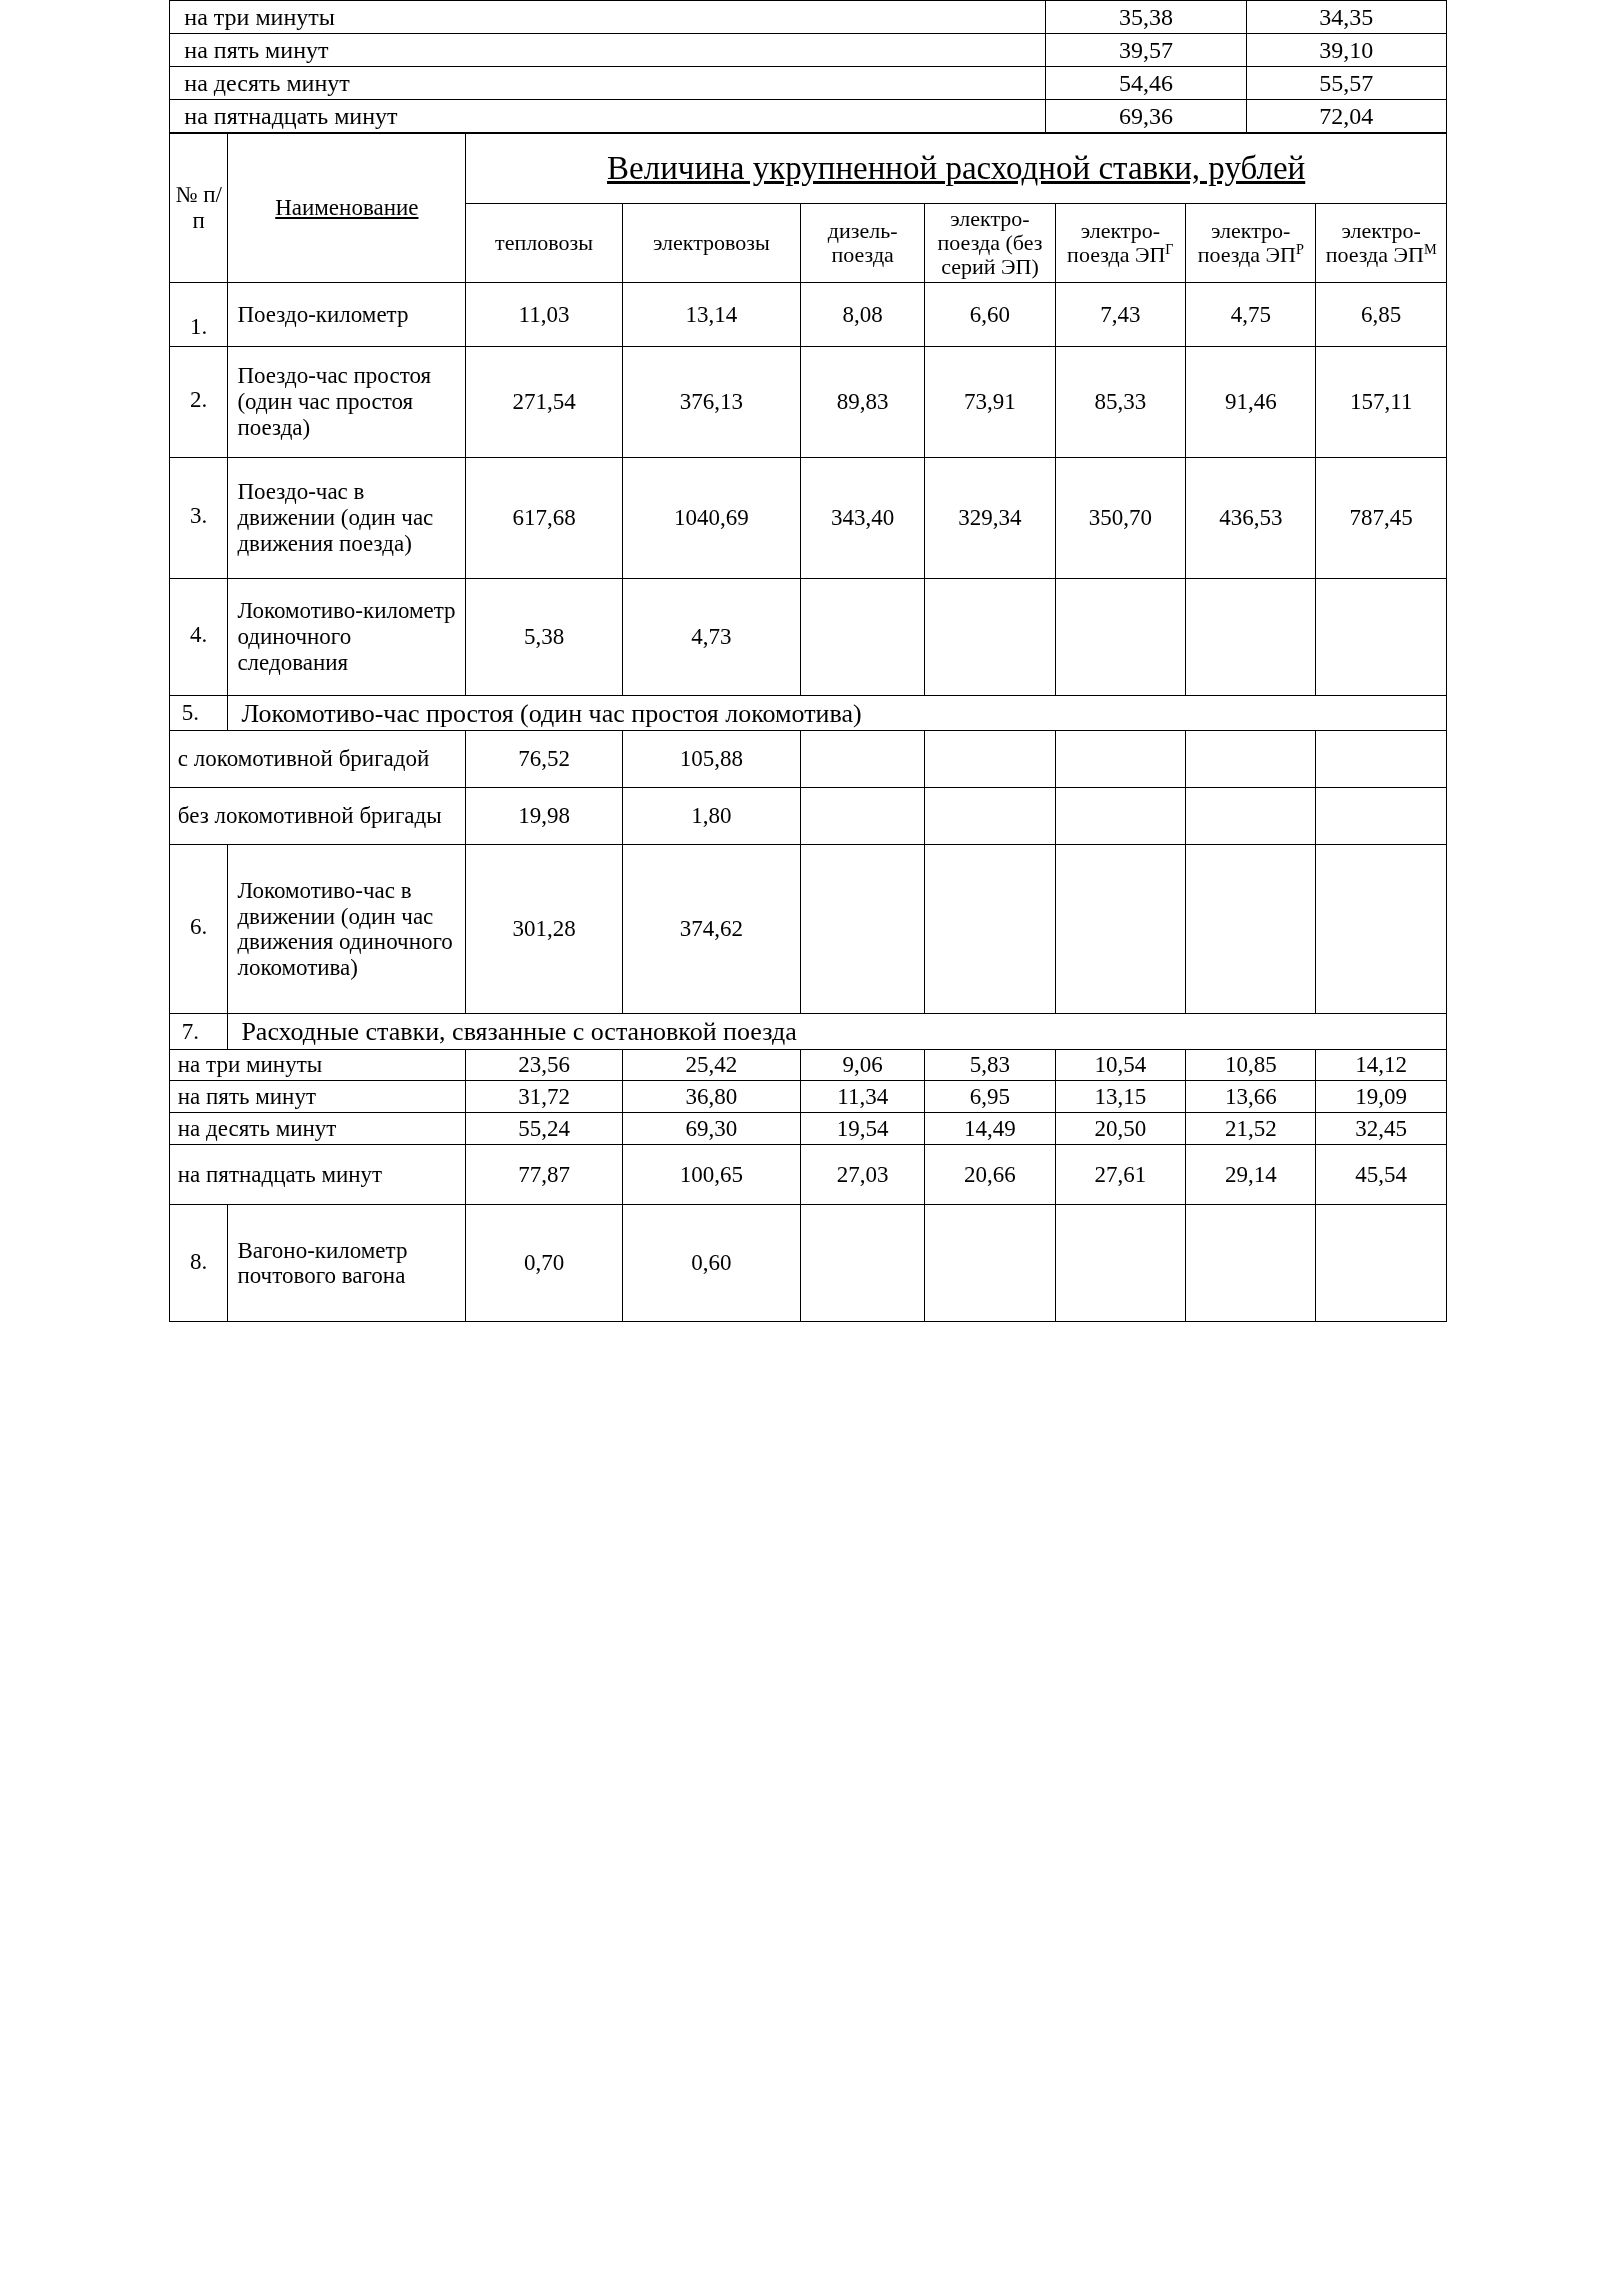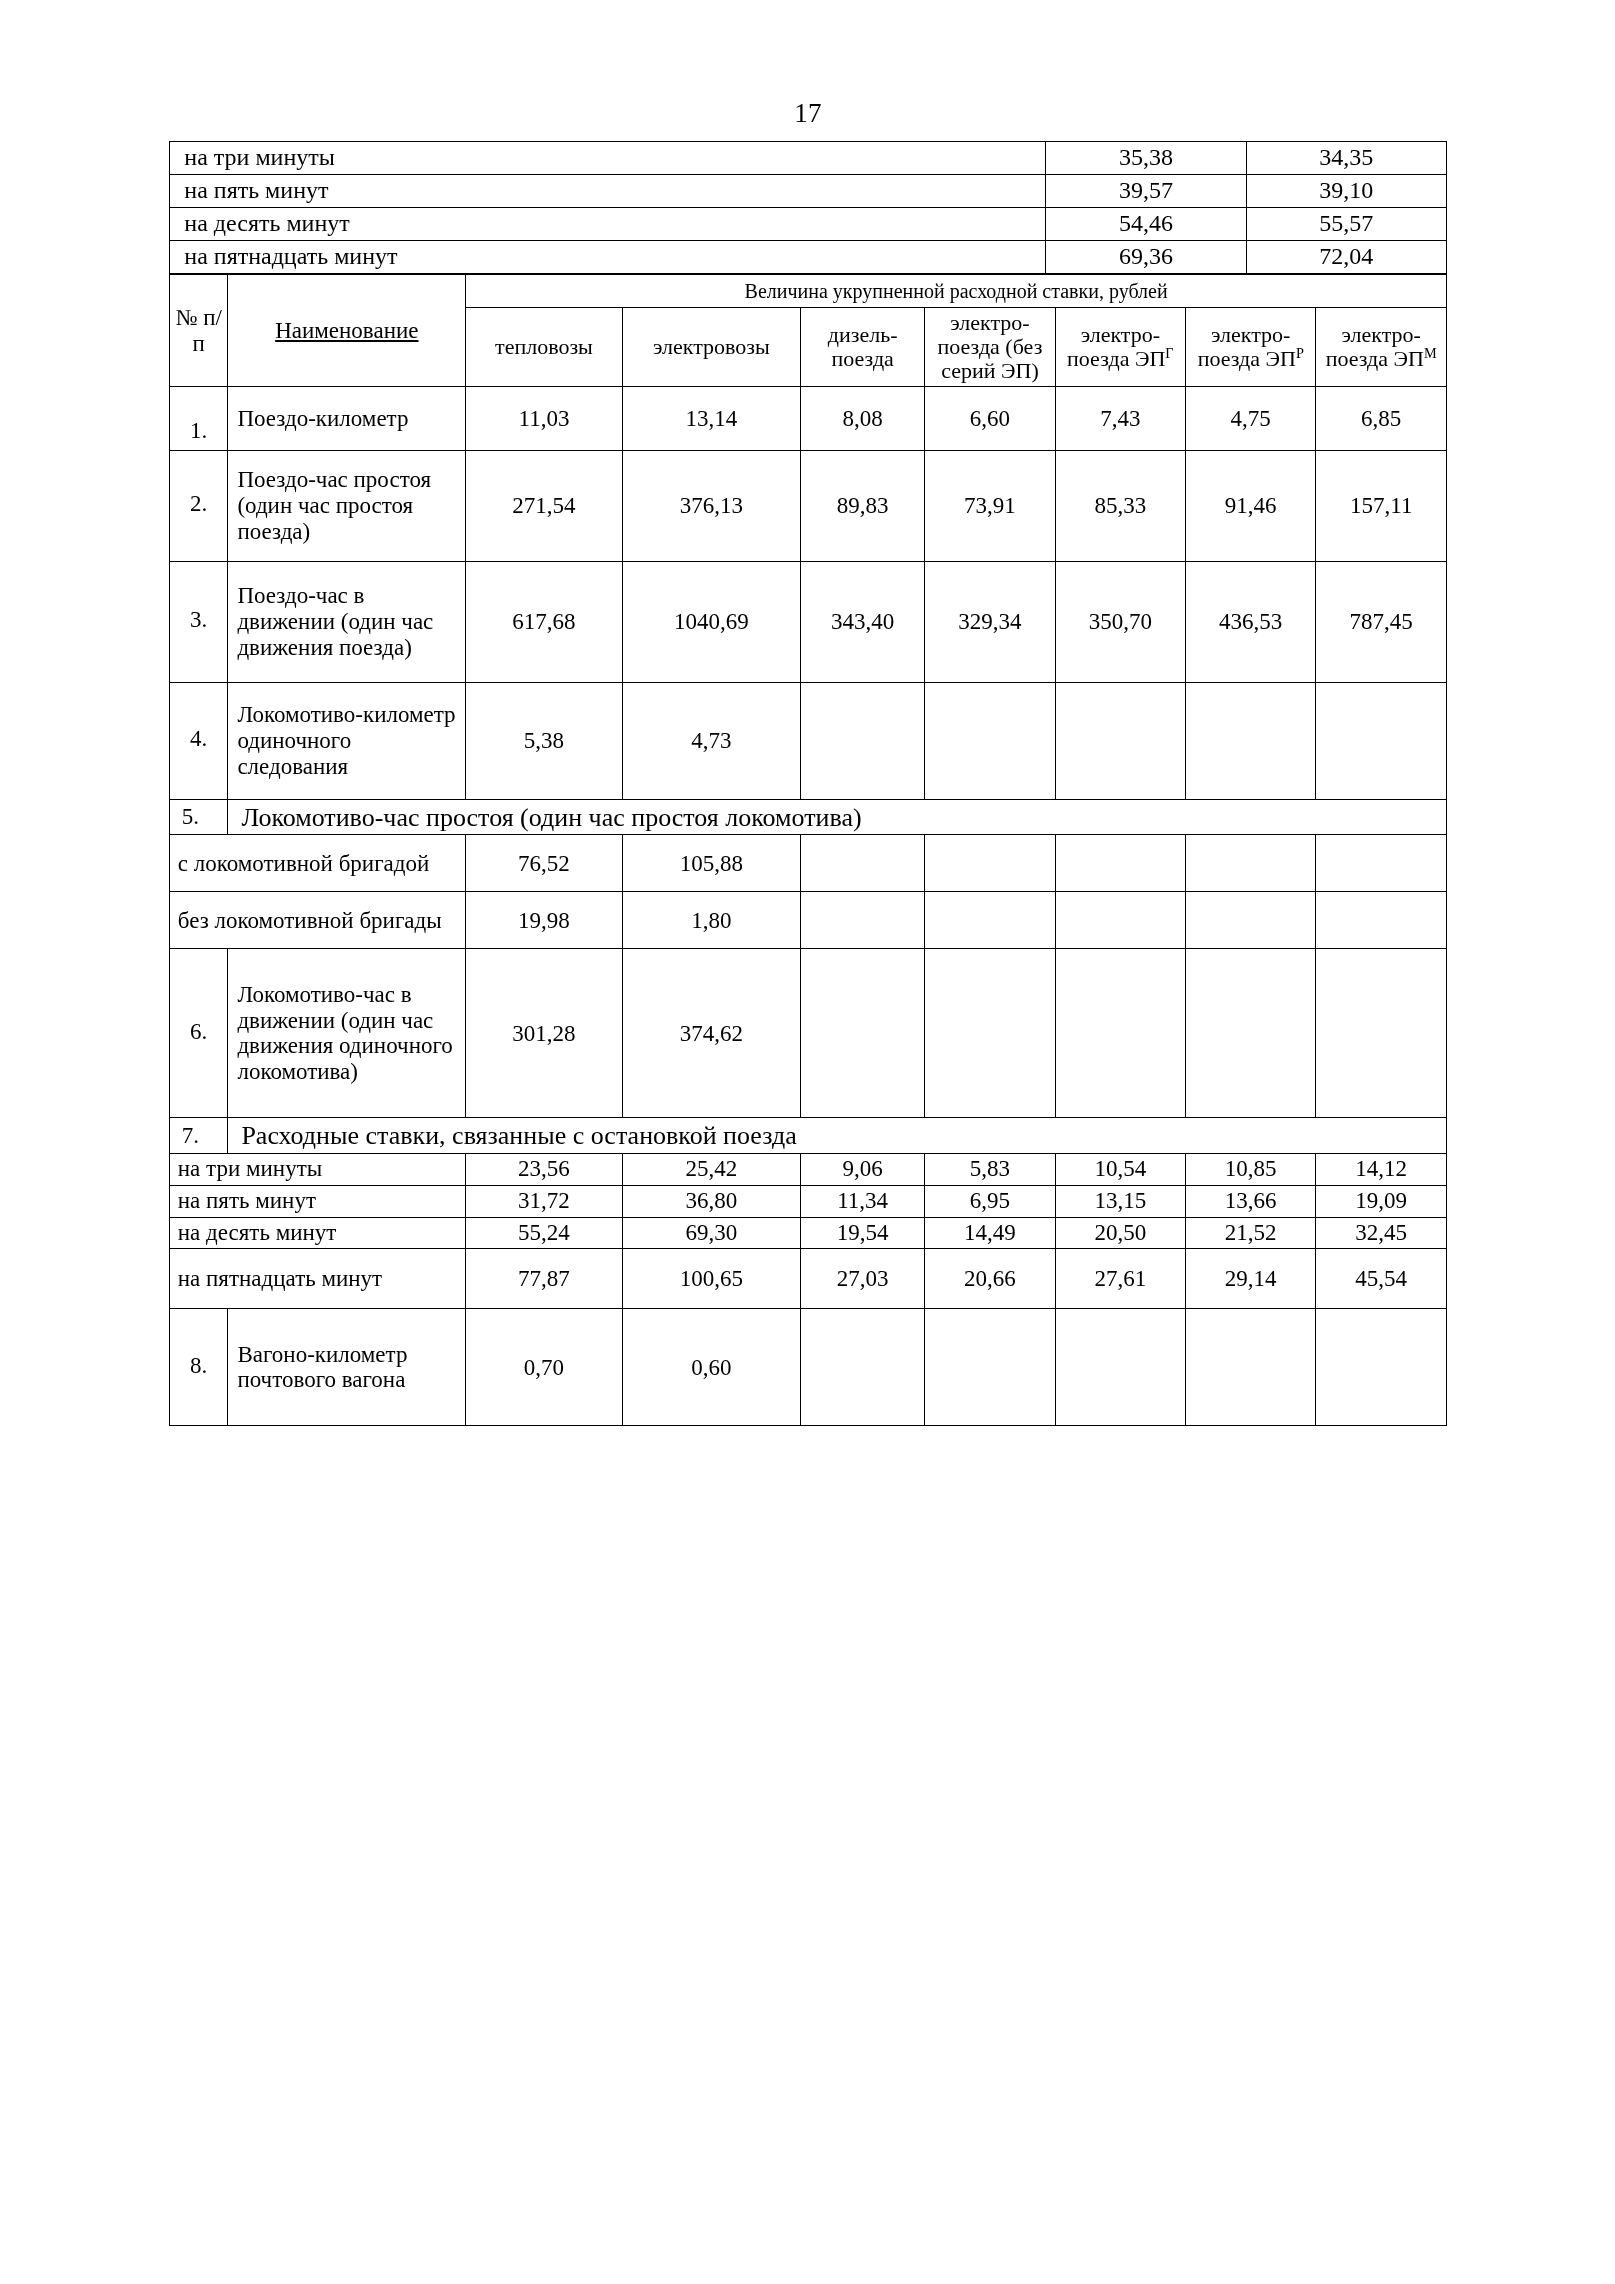--- a/index.html
+++ b/index.html
@@ -93,22 +93,23 @@
     width: 56px;
     text-align: center;
   }
   .tbl-main .h-name {
     width: 228px;
     text-align: center;
     text-decoration: underline;
   }
   .tbl-main .h-grp {
     text-align: center;
-    font-size: 20px;
-    padding: 5px 0;
+    font-size: 33px;
+    padding: 16px 0;
+    text-decoration: underline;
   }
   .tbl-main .h-col {
     text-align: center;
     font-size: 22px;
     line-height: 1.1;
   }
   .tbl-main .c-num {
     text-align: center;
     vertical-align: bottom;
     padding-bottom: 6.5px;
@@ -139,21 +140,20 @@
     font-size: 0.65em;
     vertical-align: super;
     line-height: 0;
   }
 </style>
 </head>
 <body>
 
 <div class="page">
 
-  <div class="page-number">17</div>
 
   <div class="content">
 
     <table class="tbl-top">
       <tbody>
         <tr>
           <td class="row-label" colspan="2">на три минуты</td>
           <td class="c-v1">35,38</td>
           <td class="c-v2">34,35</td>
         </tr>

